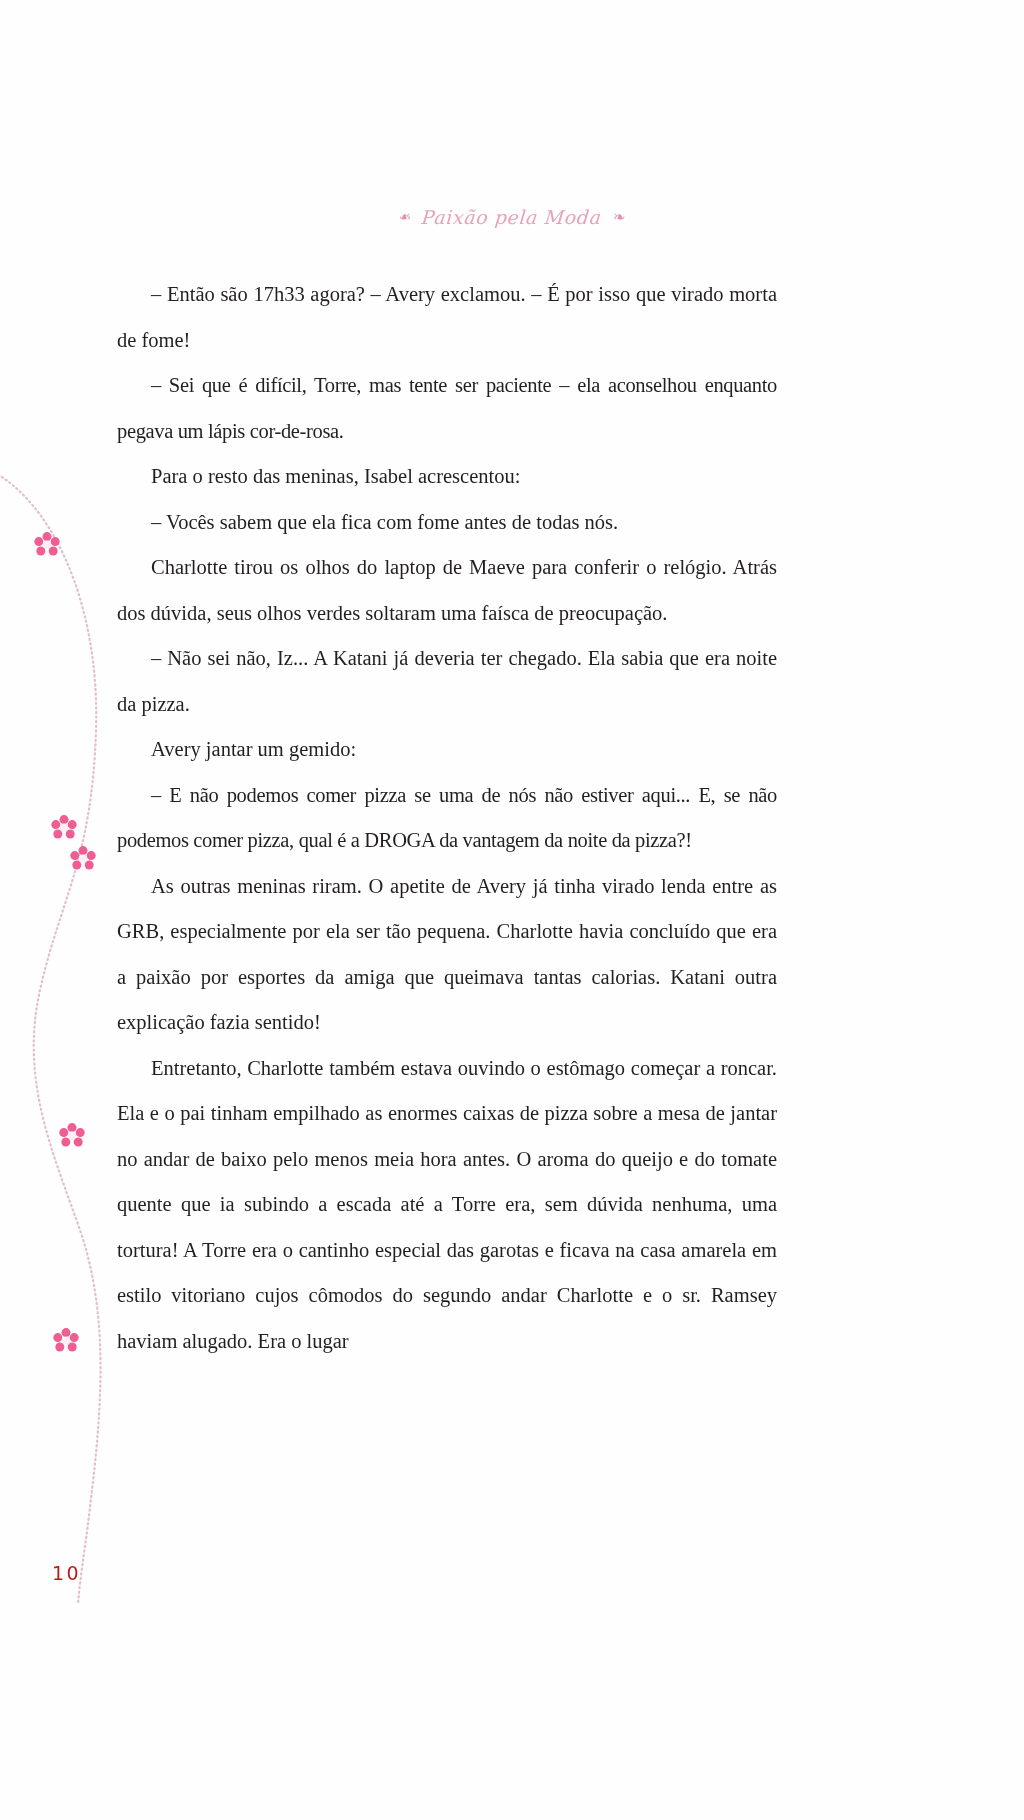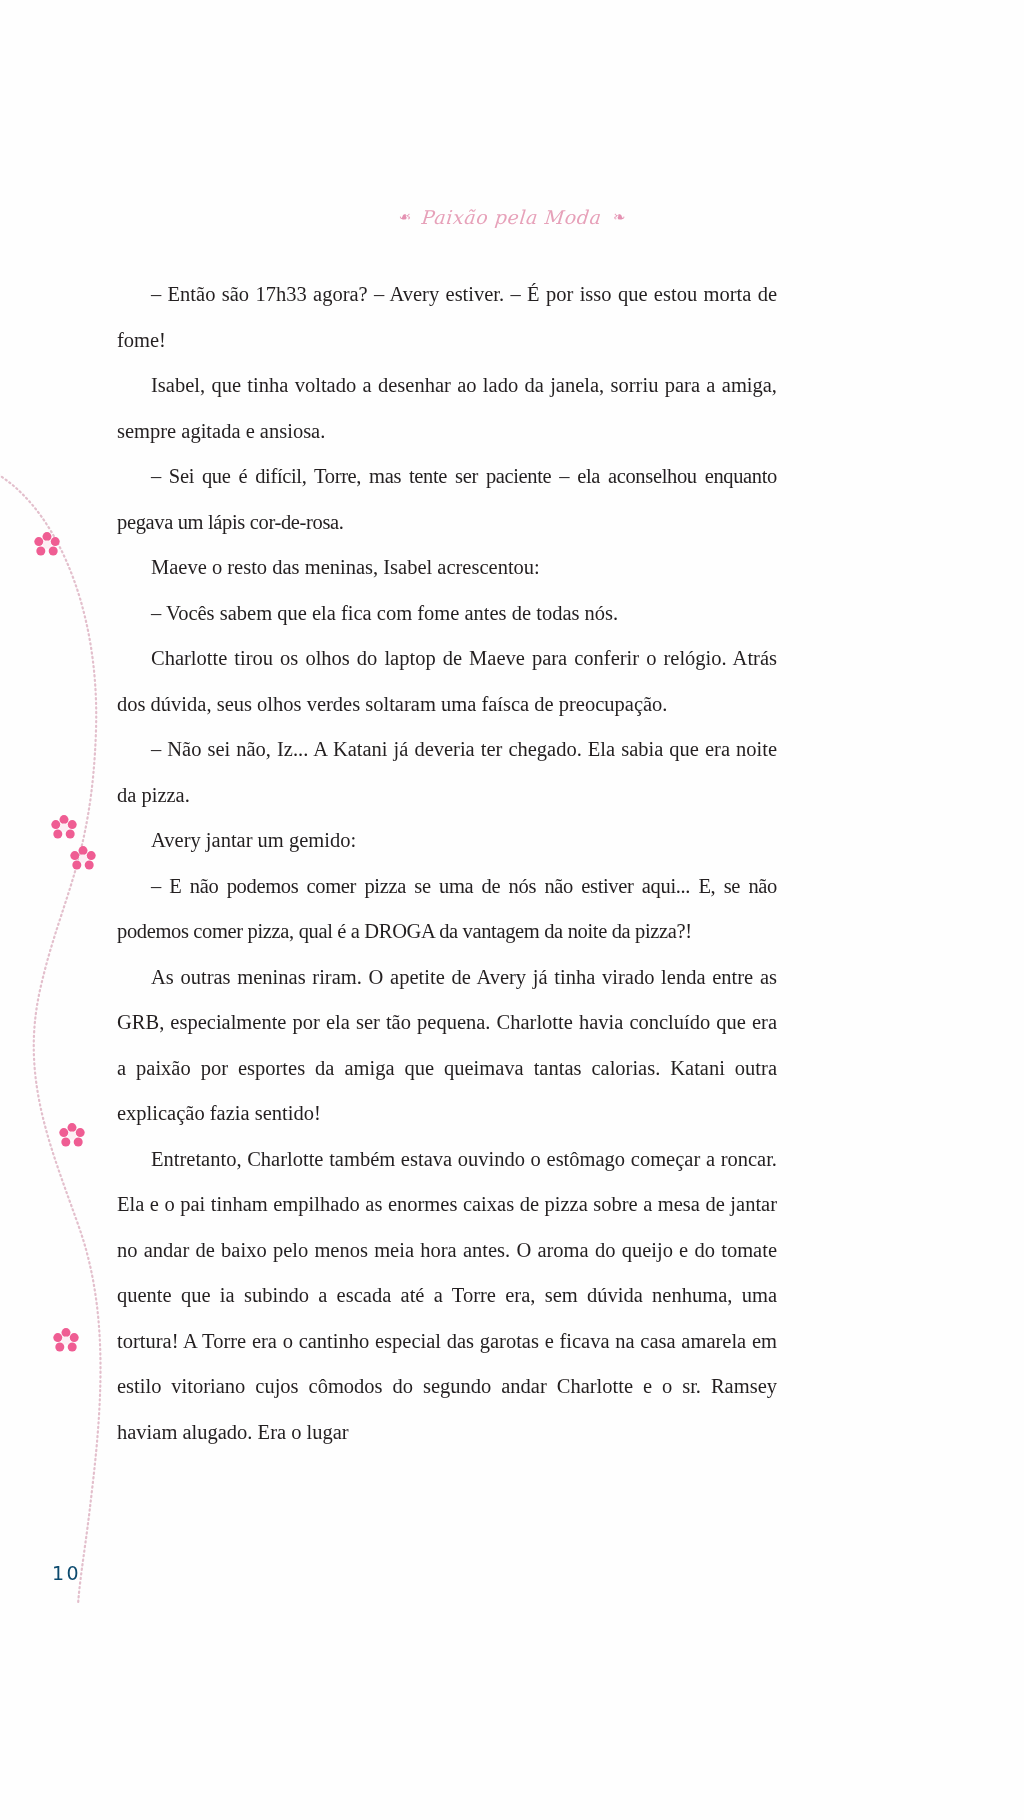--- a/index.html
+++ b/index.html
@@ -90,21 +90,21 @@
   }
 
   
   .folio {
     position: absolute;
     left: 52px;
     top: 1562px;
     font-family: "DejaVu Sans", sans-serif;
     font-size: 19px;
     letter-spacing: 2.5px;
-    color: #0c4a6e;
+    color: #b91c1c;
   }
 </style>
 </head>
 <body>
 
 <div class="page">
 
   <div class="running-head">
     <span class="rh-orn left">❧</span>
     <span class="rh-title">Paixão pela Moda</span>
@@ -179,24 +179,23 @@
           <circle cx="19.2" cy="19" r="4.5"></circle>
             <circle cx="6.8" cy="19" r="4.5"></circle>
           <circle cx="4.8" cy="9.6" r="4.5"></circle>
         </g>
         <circle cx="13" cy="12.6" r="4.2" fill="#fdeef4"></circle>
       </svg>
     </div>
   </div>
 
   <div class="body-col">
-    <p class="para">– Então são 17h33 agora? – Avery estiver. – É por isso que estou morta de fome!</p>
-    <p class="para">Isabel, que tinha voltado a desenhar ao lado da janela, sorriu para a amiga, sempre agitada e ansiosa.</p>
+    <p class="para">– Então são 17h33 agora? – Avery exclamou. – É por isso que virado morta de fome!</p>
     <p class="para tight">– Sei que é difícil, Torre, mas tente ser paciente – ela aconselhou enquanto pegava um lápis cor-de-rosa.</p>
-    <p class="para">Maeve o resto das meninas, Isabel acrescentou:</p>
+    <p class="para">Para o resto das meninas, Isabel acrescentou:</p>
     <p class="para">– Vocês sabem que ela fica com fome antes de todas nós.</p>
     <p class="para">Charlotte tirou os olhos do laptop de Maeve para conferir o relógio. Atrás dos dúvida, seus olhos verdes soltaram uma faísca de preocupação.</p>
     <p class="para">– Não sei não, Iz... A Katani já deveria ter chegado. Ela sabia que era noite da pizza.</p>
     <p class="para">Avery jantar um gemido:</p>
     <p class="para tight">– E não podemos comer pizza se uma de nós não estiver aqui... E, se não podemos comer pizza, qual é a DROGA da vantagem da noite da pizza?!</p>
     <p class="para">As outras meninas riram. O apetite de Avery já tinha virado lenda entre as GRB, especialmente por ela ser tão pequena. Charlotte havia concluído que era a paixão por esportes da amiga que queimava tantas calorias. Katani outra explicação fazia sentido!</p>
     <p class="para">Entretanto, Charlotte também estava ouvindo o estômago começar a roncar. Ela e o pai tinham empilhado as enormes caixas de pizza sobre a mesa de jantar no andar de baixo pelo menos meia hora antes. O aroma do queijo e do tomate quente que ia subindo a escada até a Torre era, sem dúvida nenhuma, uma tortura! A Torre era o cantinho especial das garotas e ficava na casa amarela em estilo vitoriano cujos cômodos do segundo andar Charlotte e o sr. Ramsey haviam alugado. Era o lugar</p>
   </div>
 
   <div class="folio">10</div>

